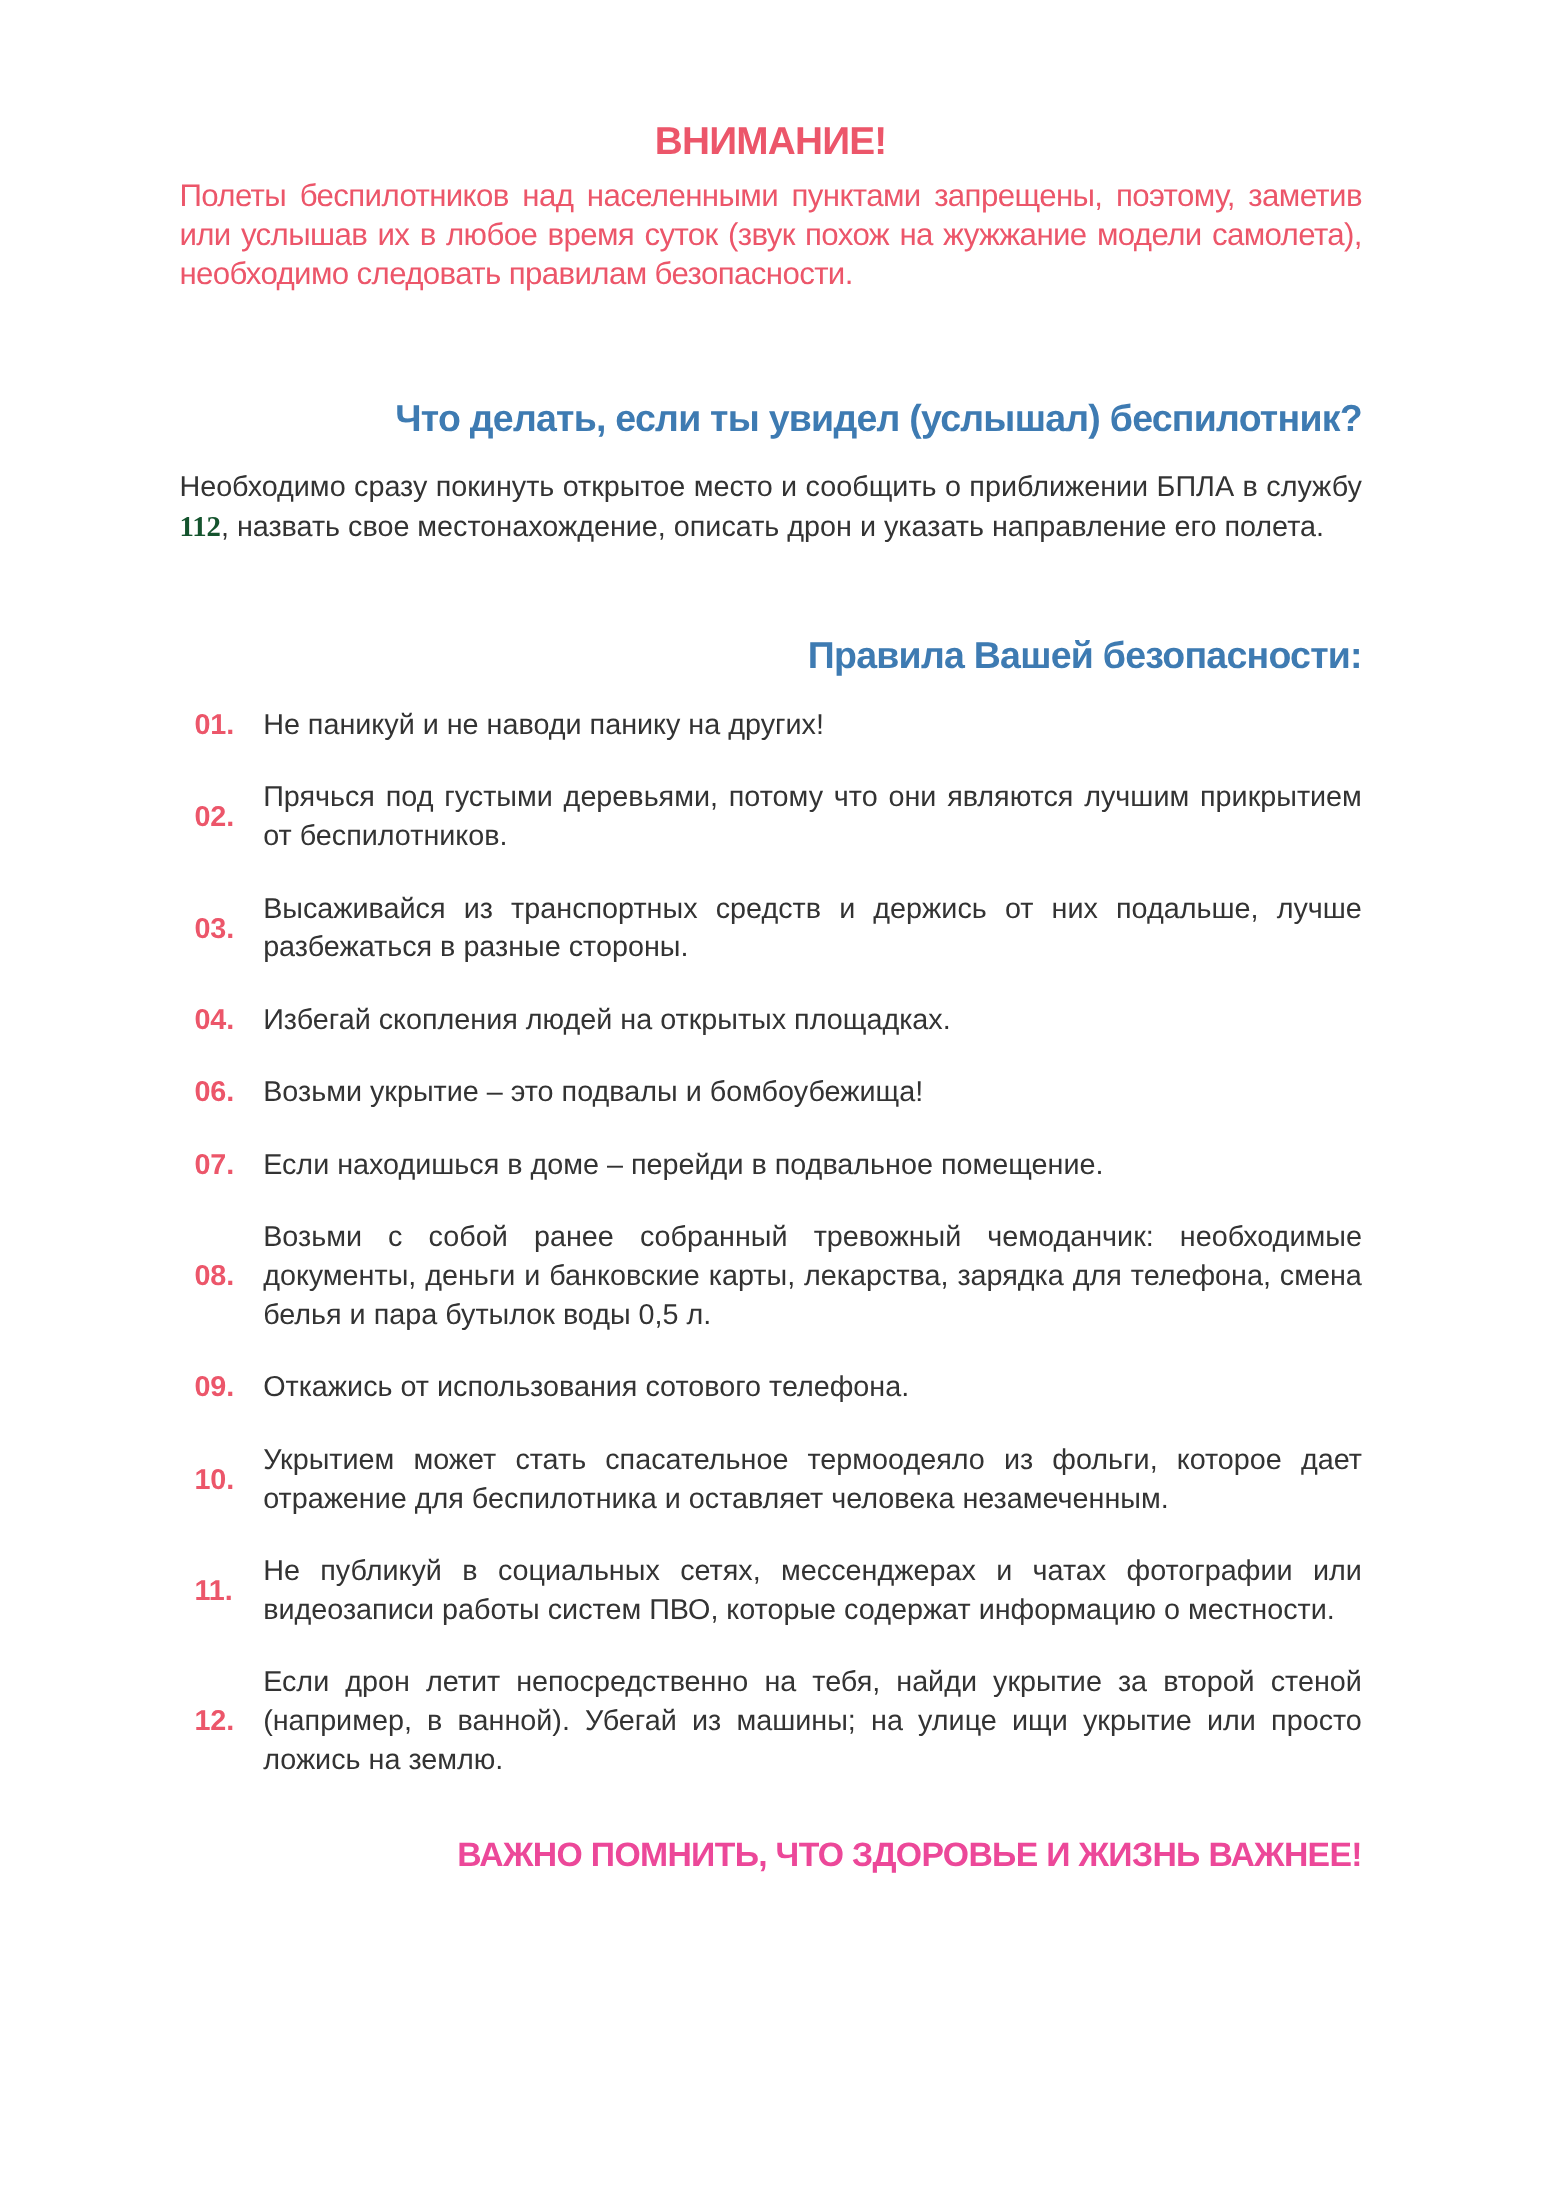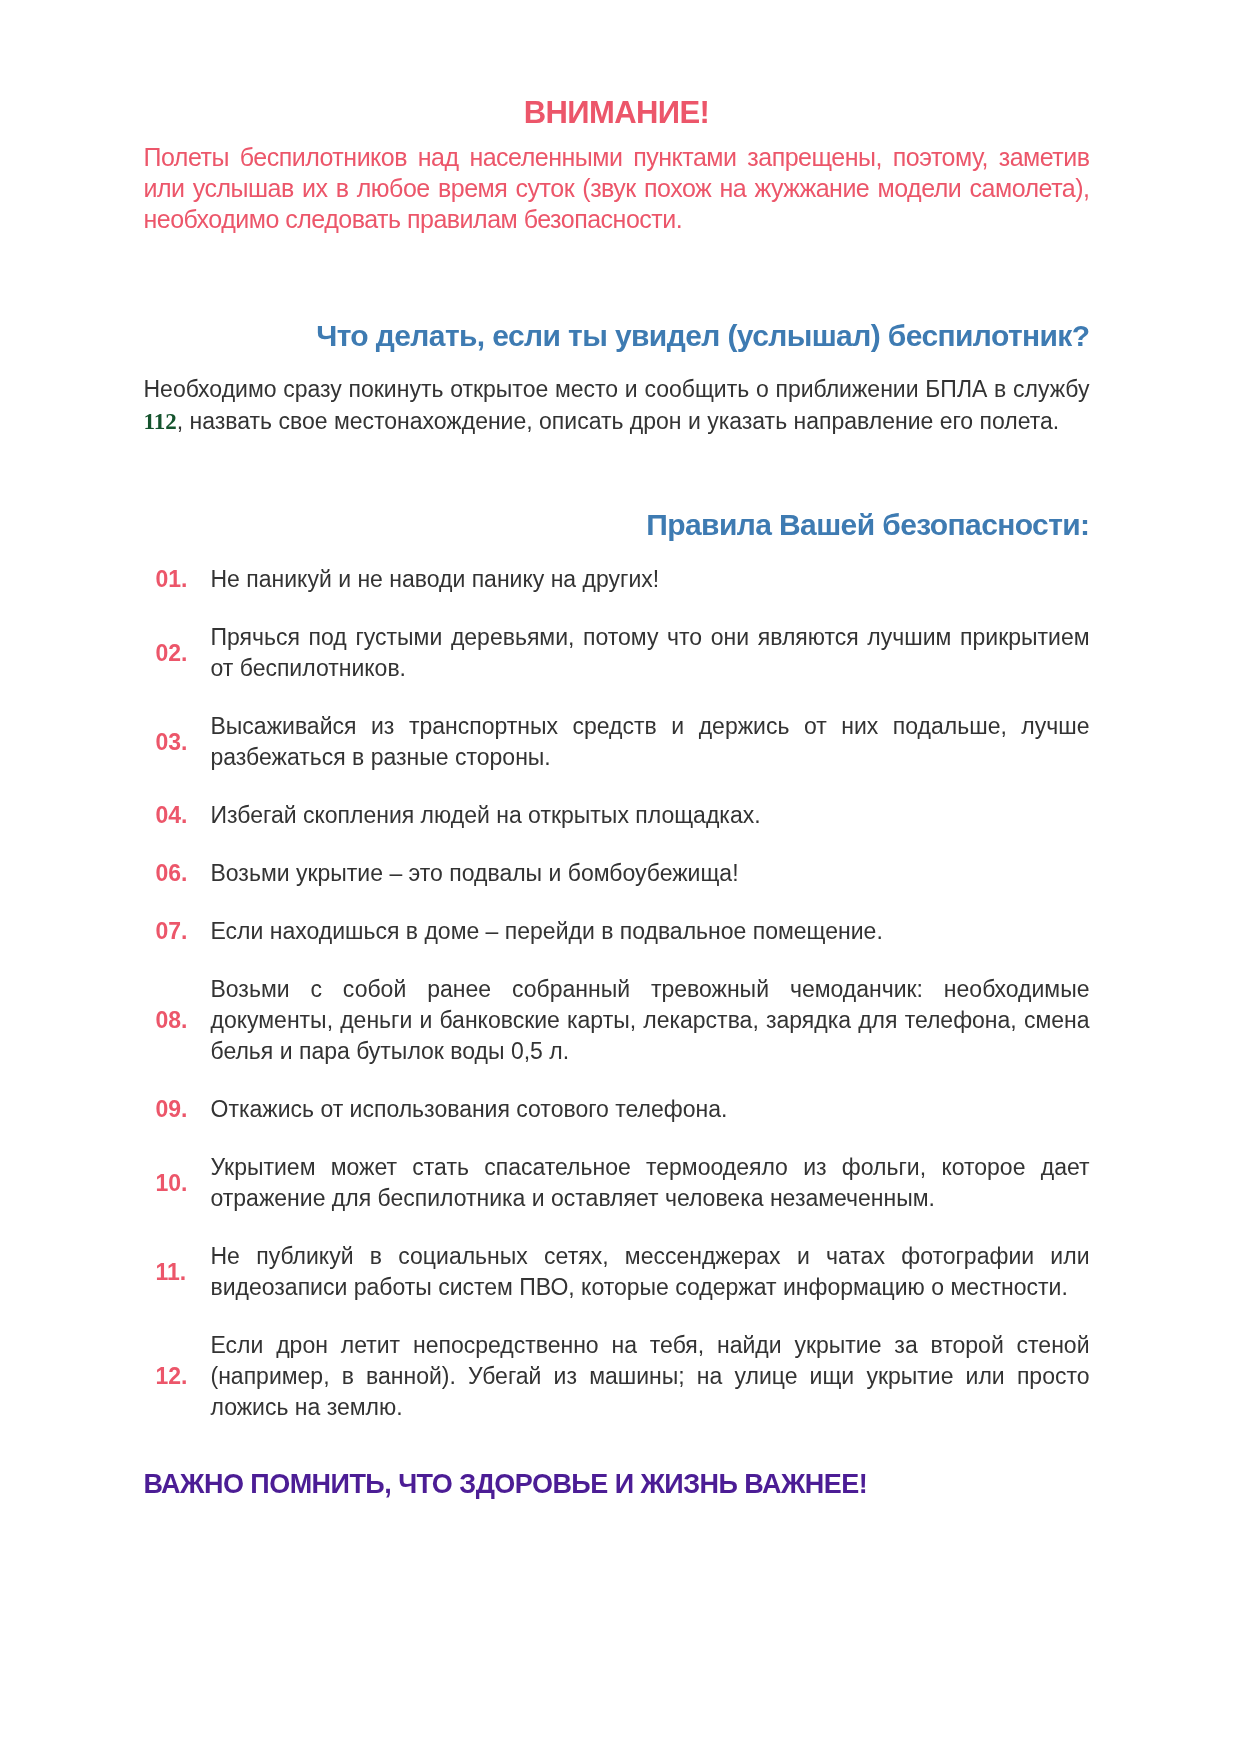--- a/index.html
+++ b/index.html
@@ -85,22 +85,22 @@
   }
   .rule-text {
     flex: 1;
     font-size: 23px;
     line-height: 31px;
     text-align: justify;
   }
 
   .footer-note {
     margin-top: 46px;
-    text-align: left;
-    color: #4c1d95;
+    text-align: right;
+    color: #ec4899;
     font-size: 27px;
     line-height: 30px;
     font-weight: 700;
     letter-spacing: -0.02em;
   }
 </style>
 </head>
 <body>
 
 <div class="page">

